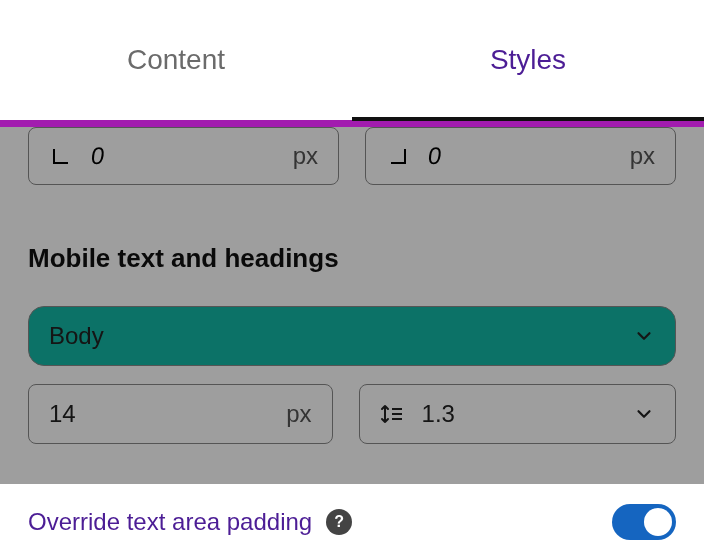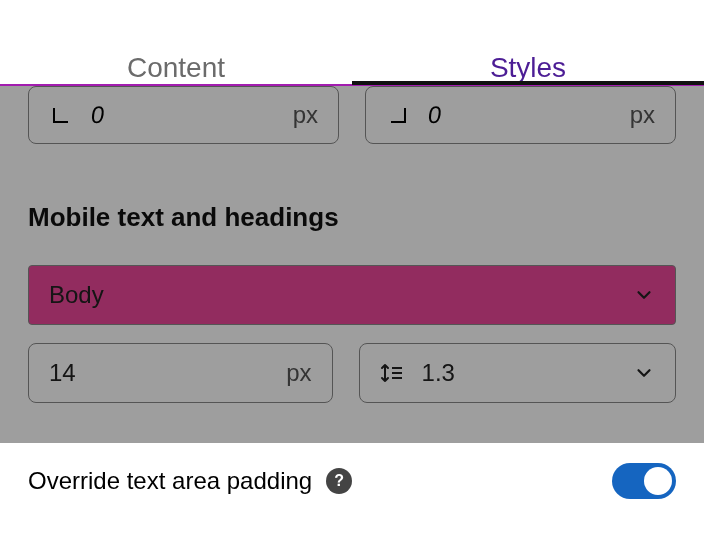--- a/index.html
+++ b/index.html
@@ -1,41 +1,41 @@
 <!DOCTYPE html>
 <html><head>
 <meta charset="utf-8">
 <style>
   * { box-sizing: border-box; margin: 0; padding: 0; }
   html, body { width: 704px; height: 540px; overflow: hidden; font-family: -apple-system, BlinkMacSystemFont, "Segoe UI", Helvetica, Arial, sans-serif; background: #fff; }
-  .tabs { display: flex; height: 86px; border-bottom: 2px solid #a21caf; align-items: flex-end; }
+  .tabs { display: flex; height: 127px; border-bottom: 7px solid #a21caf; }
   .tab { flex: 1; display: flex; align-items: center; justify-content: center; font-size: 28px; color: #6b6b6b; cursor: pointer; position: relative; }
   .tab.active { color: #4c1d95; }
   .tab.active::after { content:""; position:absolute; left:0; right:0; bottom:-1px; height:4px; background:#111; }
   .overlay-area { position: relative; width: 100%; height: 357px; }
   .overlay-content { position: absolute; inset: 0; background: #fff; padding: 0 28px 24px 28px; }
   .overlay-mask { position: absolute; inset: 0; background: rgba(0,0,0,0.38); pointer-events: none; }
   .padding-row { display: flex; gap: 26px; margin-top: 0; }
   .pad-field { flex: 1; height: 58px; border: 1.5px solid #8a8a8a; border-radius: 8px; display: flex; align-items: center; padding: 0 20px; margin-top: 0; }
   .pad-field .icon-slot { width: 24px; display:flex; align-items:center; justify-content:center; margin-right: 18px; }
   .pad-field .val { font-size: 24px; color: #000; display:inline-block; transform: skewX(-8deg); font-weight: 500; }
   .pad-field .unit { margin-left: auto; font-size: 24px; color: #555; }
   .section-title { font-size: 26px; font-weight: 700; color: #111; margin-top: 58px; margin-bottom: 32px; }
   .select-row { margin-bottom: 18px; }
-  .select-box { width: 100%; height: 60px; border: 1.5px solid #8a8a8a; border-radius: 4px; display: flex; align-items: center; padding: 0 20px; font-size: 24px; color: #222; background: #ec4899; cursor: pointer; }
+  .select-box { width: 100%; height: 60px; border: 1.5px solid #8a8a8a; border-radius: 16px; display: flex; align-items: center; padding: 0 20px; font-size: 24px; color: #222; background: #14b8a6; cursor: pointer; }
   .select-box .chev { margin-left: auto; }
   .two-col { display: flex; gap: 26px; }
   .input-box { height: 60px; border: 1.5px solid #8a8a8a; border-radius: 8px; display: flex; align-items: center; padding: 0 20px; font-size: 24px; color: #222; background: #fff; }
   .input-box.left { flex: 0 0 47%; }
   .input-box.right { flex: 1; cursor: pointer; }
   .input-box .unit { margin-left: auto; font-size: 24px; color: #555; }
   .input-box .lh-icon { margin-right: 18px; display:flex; align-items:center; }
   .input-box .chev { margin-left: auto; }
   .bottom-row { display: flex; align-items: center; padding: 20px 28px 0 28px; }
-  .bottom-label { font-size: 24px; color: #000000; margin-right: 14px; }
+  .bottom-label { font-size: 24px; color: #4c1d95; margin-right: 14px; }
   .help-circle { width: 26px; height: 26px; border-radius: 50%; background: #444; color: #fff; font-size: 16px; display:flex; align-items:center; justify-content:center; font-weight:700; cursor: help; }
   .toggle { margin-left: auto; width: 64px; height: 36px; border-radius: 20px; background: #1565c0; position: relative; cursor: pointer; }
   .toggle .knob { position: absolute; width: 28px; height: 28px; border-radius: 50%; background: #fff; top: 4px; right: 4px; }
   svg { display: block; }
 </style>
 </head>
 <body>
 
 <div class="tabs">
   <div class="tab">

